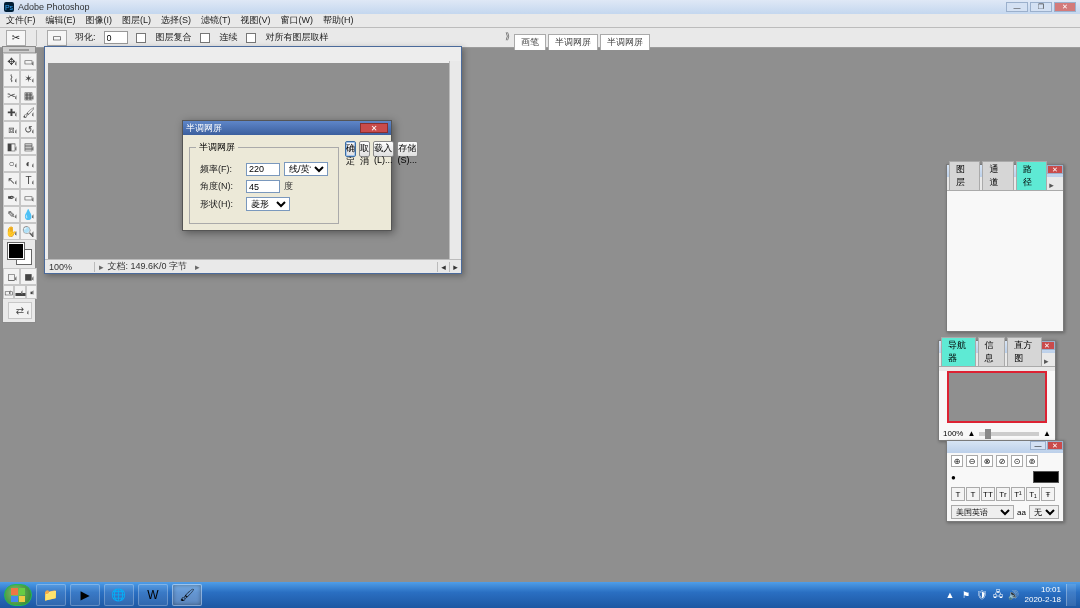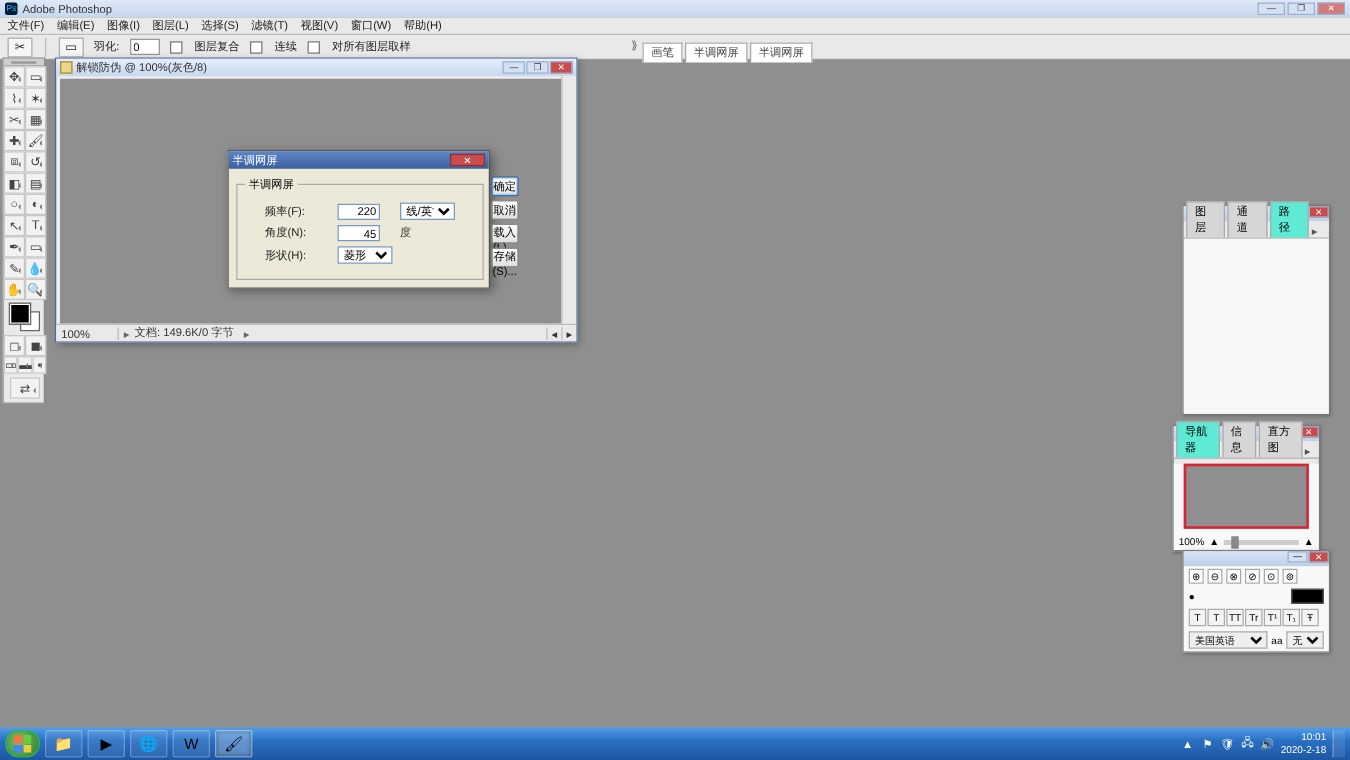--- a/index.html
+++ b/index.html
@@ -62,26 +62,26 @@
   .docwin .hscroll .track{flex:1;}
   .docwin .hscroll .arr{width:12px;text-align:center;border-left:1px solid #bbb;}
 
   
   .dialog { position:absolute; left:182px; top:120px; width:210px; background:#ece9d8; border:1px solid #555; box-shadow:2px 2px 8px rgba(0,0,0,.4); z-index:50;}
   .dialog .dlgtitle{ height:14px; background:linear-gradient(#5e86c8,#3b5f9e); color:#fff; display:flex; align-items:center; justify-content:space-between; padding:0 3px; font-size:9px;}
   .dialog .dlgtitle .xbtn{ width:28px; height:10px; background:#c94b4b; border:1px solid #8a2f2f; display:flex;align-items:center;justify-content:center; font-size:8px; cursor:pointer;}
   .dialog .body{ padding:6px; display:flex; gap:6px;}
   .dialog fieldset{ border:1px solid #aaa; padding:4px 6px 8px; font-size:9px; flex:1;}
   .dialog legend{ font-size:9px; padding:0 3px;}
-  .dialog .row{ display:flex; align-items:center; gap:16px; margin:4px 16px;}
+  .dialog .row{ display:flex; align-items:center; gap:4px; margin:4px 4px;}
   .dialog .row label{ width:42px; text-align:left; color:#222;}
-  .dialog .row input[type=text]{ width:34px; height:13px; font-size:9px; border:1px solid #7a98bd; padding:0 2px;text-align:right;}
+  .dialog .row input[type=text]{ width:34px; height:13px; font-size:9px; border:1px solid #7a98bd; padding:0 2px;}
   .dialog .row select{ width:44px; height:14px; font-size:9px; border:1px solid #7a98bd; background:#fff;}
   .dialog .row .unit{ font-size:9px; color:#333;}
-  .dialog .btncol{ display:flex; flex-direction:column; gap:3px; width:48px;}
+  .dialog .btncol{ display:flex; flex-direction:row; gap:3px; width:48px;}
   .dialog .btncol button{ height:16px; font-size:9px; background:linear-gradient(#fdfdfd,#e0e0e0); border:1px solid #8a8a8a; border-radius:2px; cursor:pointer;}
   .dialog .btncol button.primary{ border:1px solid #3b6ea5; box-shadow:inset 0 0 0 1px #a8c7ec;}
 
   
   .panel { position:absolute; background:#e9e9e9; border:1px solid #7a7a7a; box-shadow:1px 1px 3px rgba(0,0,0,.3);}
   .panel .phdr{ height:12px; background:linear-gradient(#d7e4f4,#bcd0ea); display:flex; justify-content:flex-end; gap:1px;}
   .panel .phdr .pbtn{width:16px;height:9px;border:1px solid #9bb0cc;background:#d4e1f3;font-size:7px;display:flex;align-items:center;justify-content:center;cursor:pointer;}
   .panel .phdr .pbtn.cl{background:#c94b4b;color:#fff;}
   .panel .tabs { height:14px; display:flex; align-items:flex-end; padding:0 2px; font-size:9px; border-bottom:1px solid #aaa; background:#e9e9e9;}
   .panel .tab { padding:1px 6px; background:#d6d6d6; border:1px solid #aaa; border-bottom:none; margin-right:2px; cursor:pointer;}
@@ -208,31 +208,20 @@
       <div class="tool">▬</div>
       <div class="tool">▪</div>
     </div>
     <div class="jumprow">
       <div class="tool">⇄</div>
     </div>
   </div>
 </div>
 
 <div class="docwin">
-  <div class="dtitle">
-    <div class="dleft">
-      <div class="dicon"></div>
-      <span>解锁防伪 @ 100%(灰色/8)</span>
-    </div>
-    <div class="dbtns">
-      <div class="dbtn">—</div>
-      <div class="dbtn">❐</div>
-      <div class="dbtn cl">✕</div>
-    </div>
-  </div>
   <div class="canvas"></div>
   <div class="vscroll"></div>
   <div class="hscroll">
     <div class="zoom">100%</div>
     <span class="tri">▸</span>
     <div class="info">文档: 149.6K/0 字节</div>
     <span class="tri">▸</span>
     <div class="track"></div>
     <div class="arr">◂</div>
     <div class="arr">▸</div>

